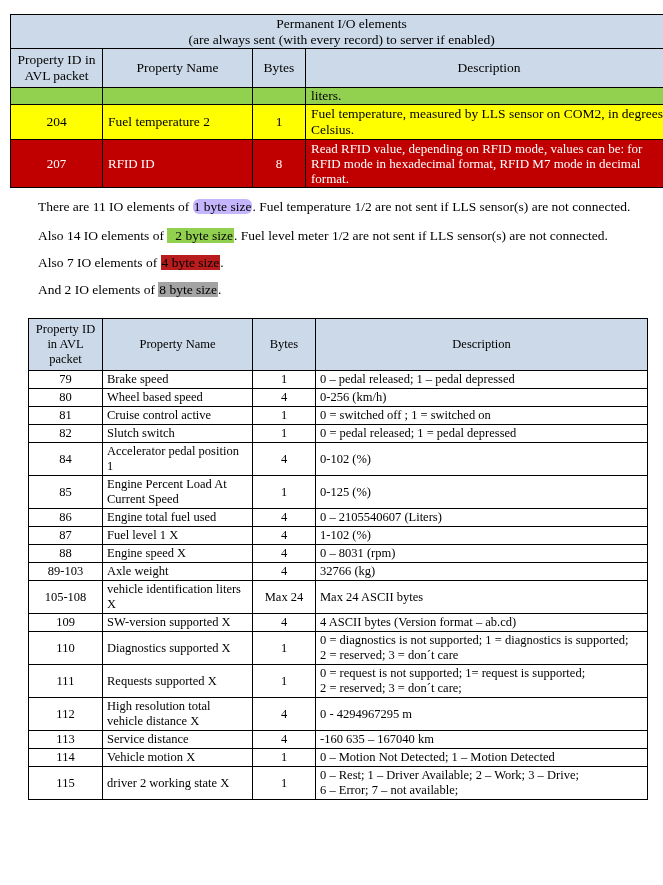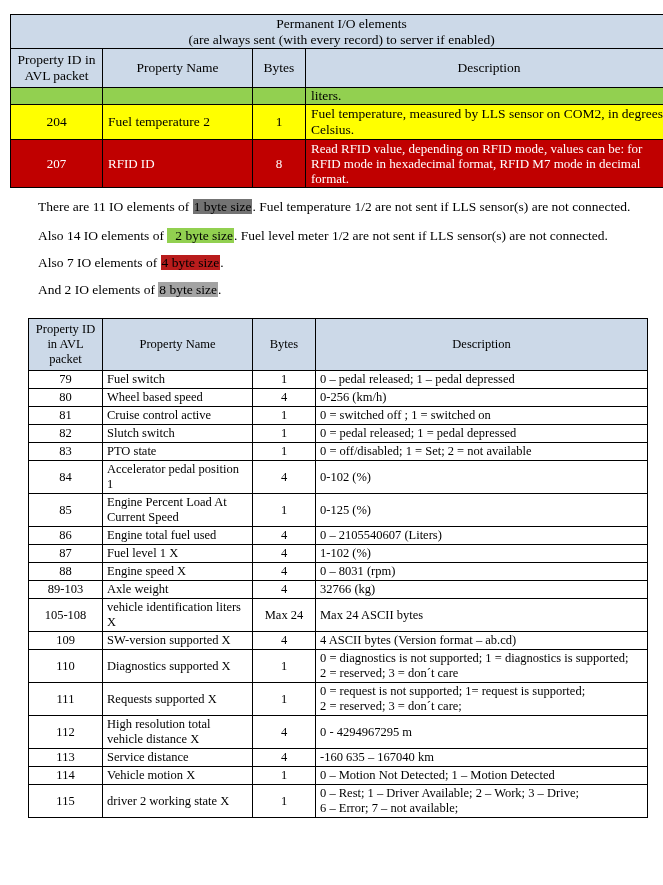--- a/index.html
+++ b/index.html
@@ -74,21 +74,21 @@
       <tr class="r-red" style="background: rgb(192, 0, 0); color: rgb(255, 255, 255);">
         <td class="c-id">207</td>
         <td class="c-name">RFID ID</td>
         <td class="c-bytes">8</td>
         <td class="c-desc">Read RFID value, depending on RFID mode, values can be: for RFID mode in hexadecimal format, RFID M7 mode in decimal format.</td>
       </tr>
     </tbody>
 </table>
 
 <div id="paras">
-    <p><span>There are 11 IO elements of </span><mark style="background: #737373;">1 byte size</mark><span>. Fuel temperature 1/2 are not sent if LLS sensor(s) are not connected.</span></p>
+    <p><span>There are 11 IO elements of </span><mark style="background: #c4b5fd; border-radius: 6px;">1 byte size</mark><span>. Fuel temperature 1/2 are not sent if LLS sensor(s) are not connected.</span></p>
     <p><span>Also 14 IO elements of </span><mark style="background: rgb(146, 208, 80); padding-left: 8px;">2 byte size</mark><span>. Fuel level meter 1/2 are not sent if LLS sensor(s) are not connected.</span></p>
     <p><span>Also 7 IO elements of </span><mark style="background: #b91c1c;">4 byte size</mark><span>.</span></p>
     <p><span>And 2 IO elements of </span><mark style="background: #a3a3a3;">8 byte size</mark><span>.</span></p>
   </div>
 
 <table id="table2">
   <colgroup>
     <col style="width:74px">
       <col style="width:150px">
       <col style="width:63px">
@@ -98,47 +98,41 @@
       <tr>
         <th class="colhead">Property ID in AVL packet</th>
         <th class="colhead">Property Name</th>
         <th class="colhead">Bytes</th>
         <th class="colhead">Description</th>
       </tr>
     </thead>
   <tbody>
       <tr>
         <td class="c-id">79</td>
-        <td class="c-name">Fuel switch</td>
+        <td class="c-name">Brake speed</td>
         <td class="c-bytes">1</td>
         <td class="c-desc">0 – pedal released; 1 – pedal depressed</td>
       </tr>
       <tr>
         <td class="c-id">80</td>
         <td class="c-name">Wheel based speed</td>
         <td class="c-bytes">4</td>
         <td class="c-desc">0-256 (km/h)</td>
       </tr>
       <tr>
         <td class="c-id">81</td>
         <td class="c-name">Cruise control active</td>
         <td class="c-bytes">1</td>
         <td class="c-desc">0 = switched off ; 1 = switched on</td>
       </tr>
       <tr>
         <td class="c-id">82</td>
         <td class="c-name">Slutch switch</td>
         <td class="c-bytes">1</td>
         <td class="c-desc">0 = pedal released; 1 = pedal depressed</td>
-      </tr>
-      <tr>
-        <td class="c-id">83</td>
-        <td class="c-name">PTO state</td>
-        <td class="c-bytes">1</td>
-        <td class="c-desc">0 = off/disabled; 1 = Set; 2 = not available</td>
       </tr>
       <tr>
         <td class="c-id">84</td>
         <td class="c-name">Accelerator pedal position 1</td>
         <td class="c-bytes">4</td>
         <td class="c-desc">0-102 (%)</td>
       </tr>
       <tr>
         <td class="c-id">85</td>
         <td class="c-name">Engine Percent Load At Current Speed</td>

